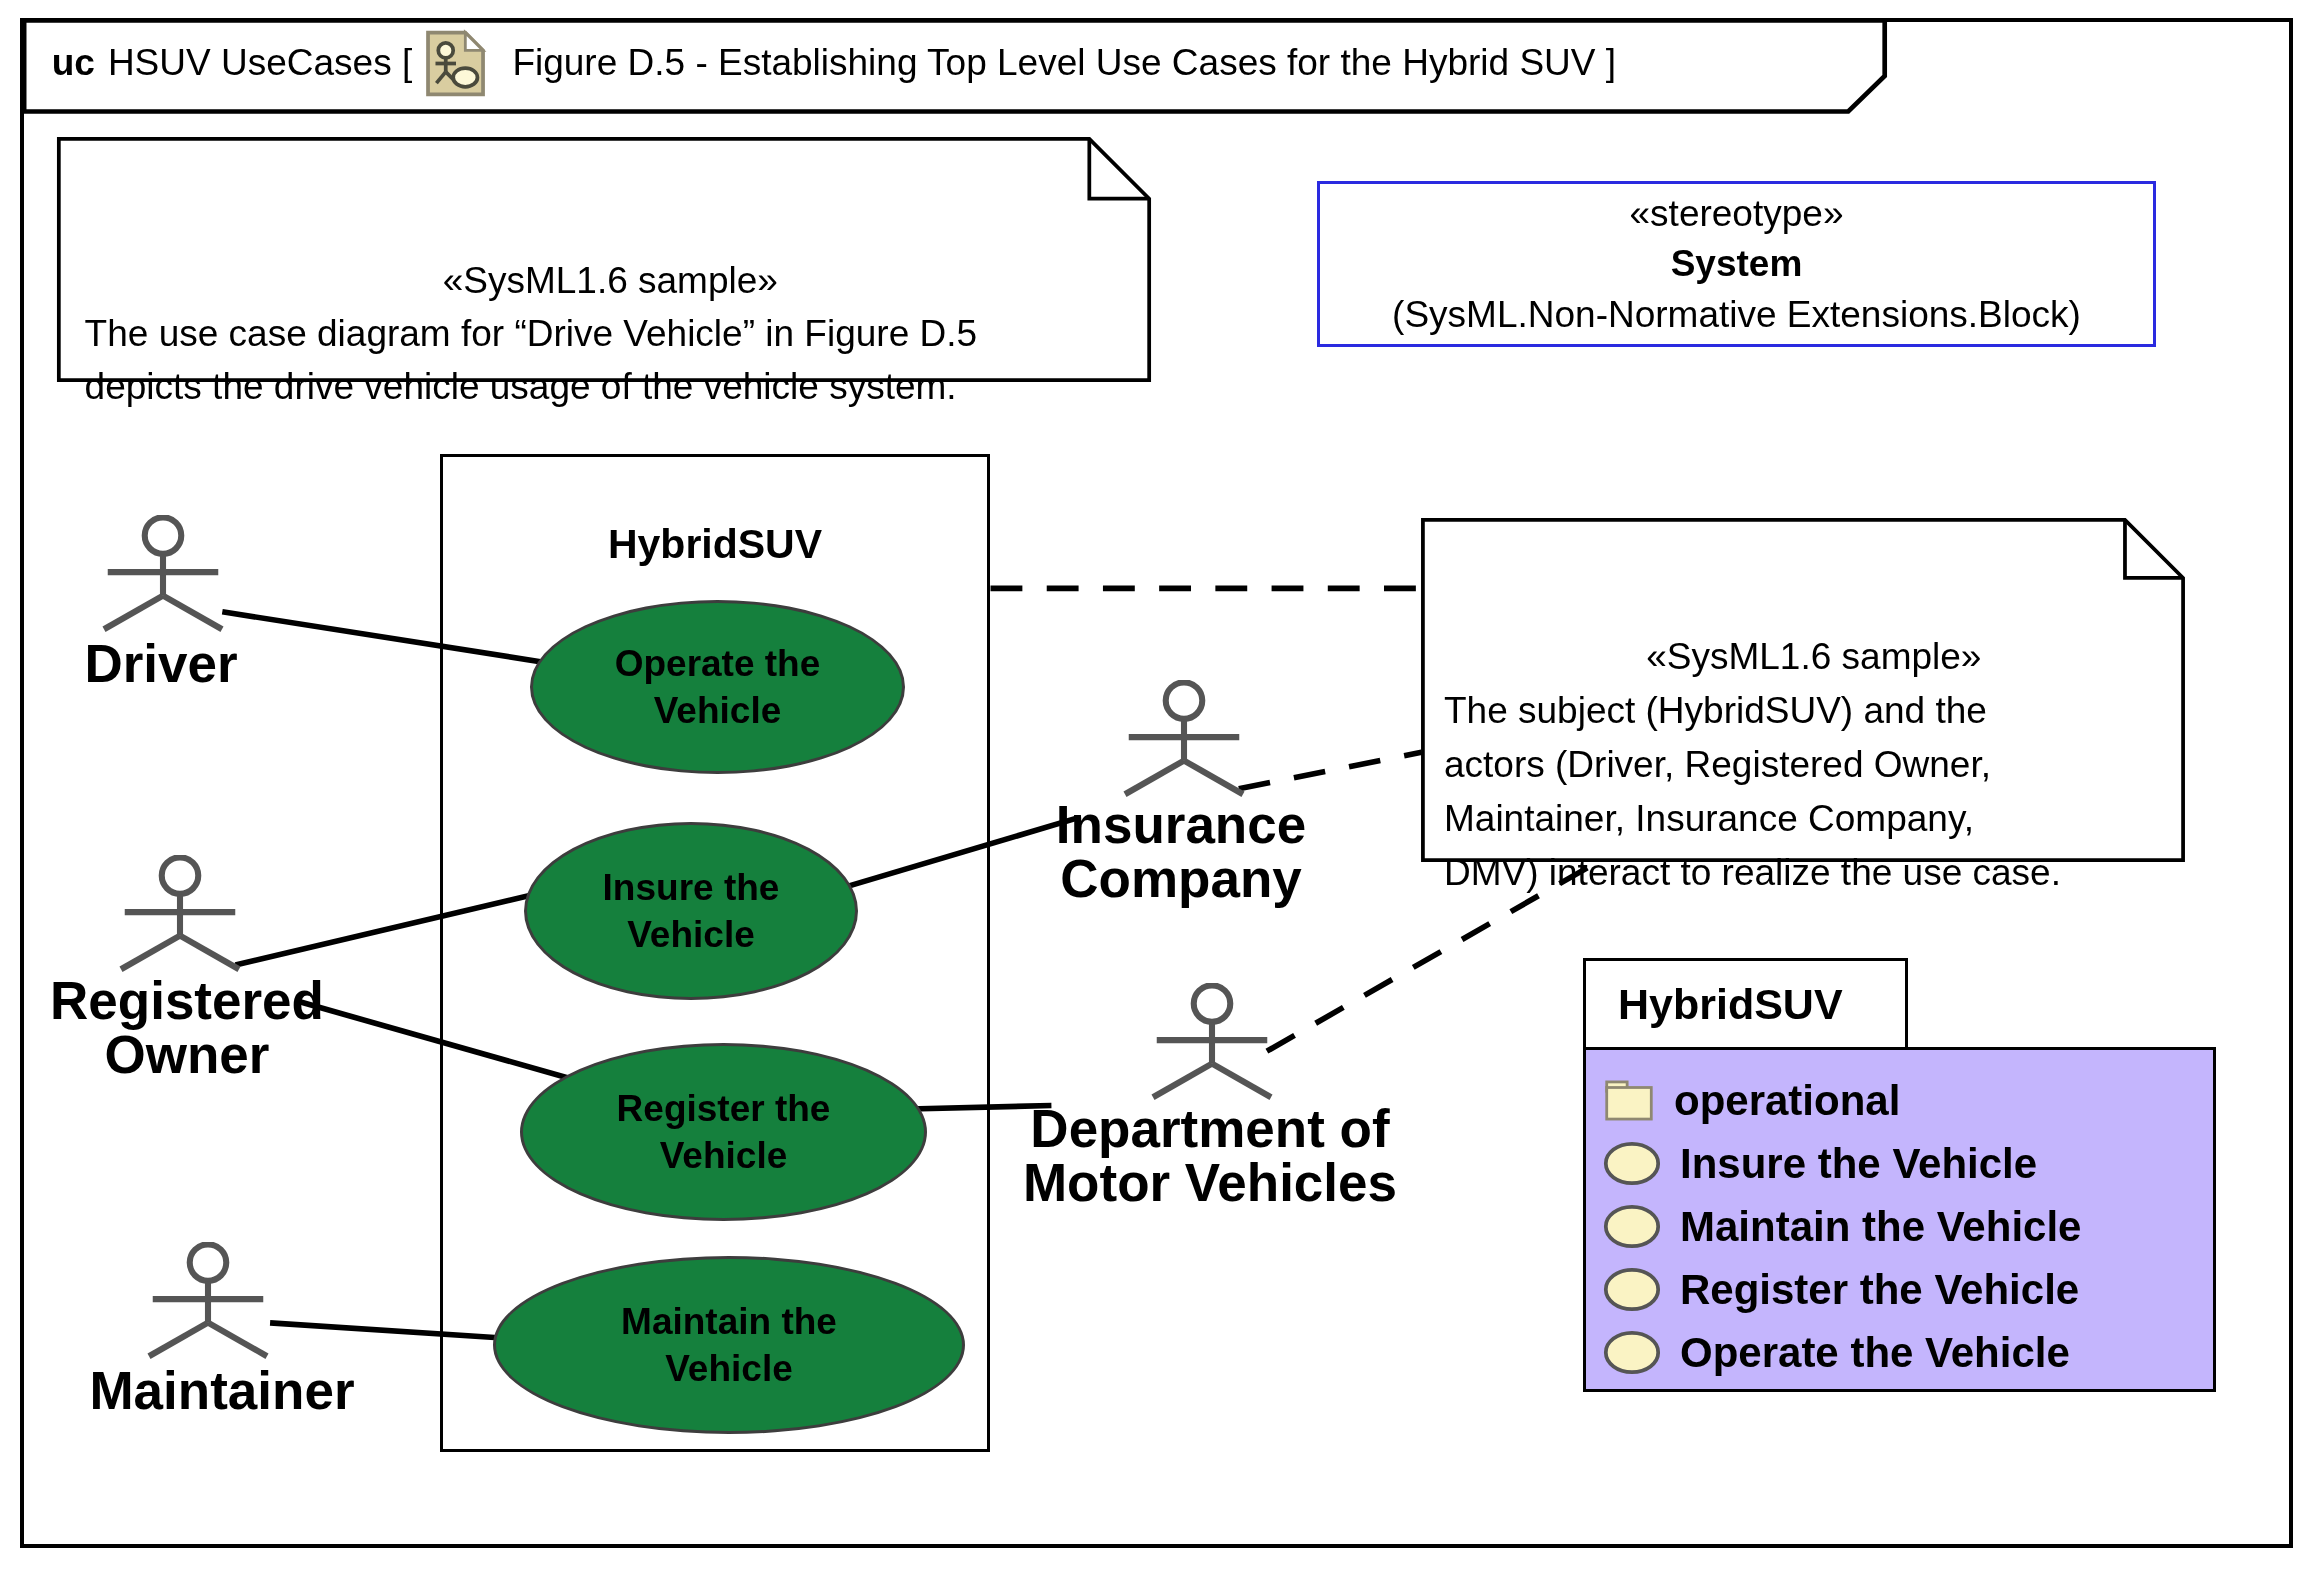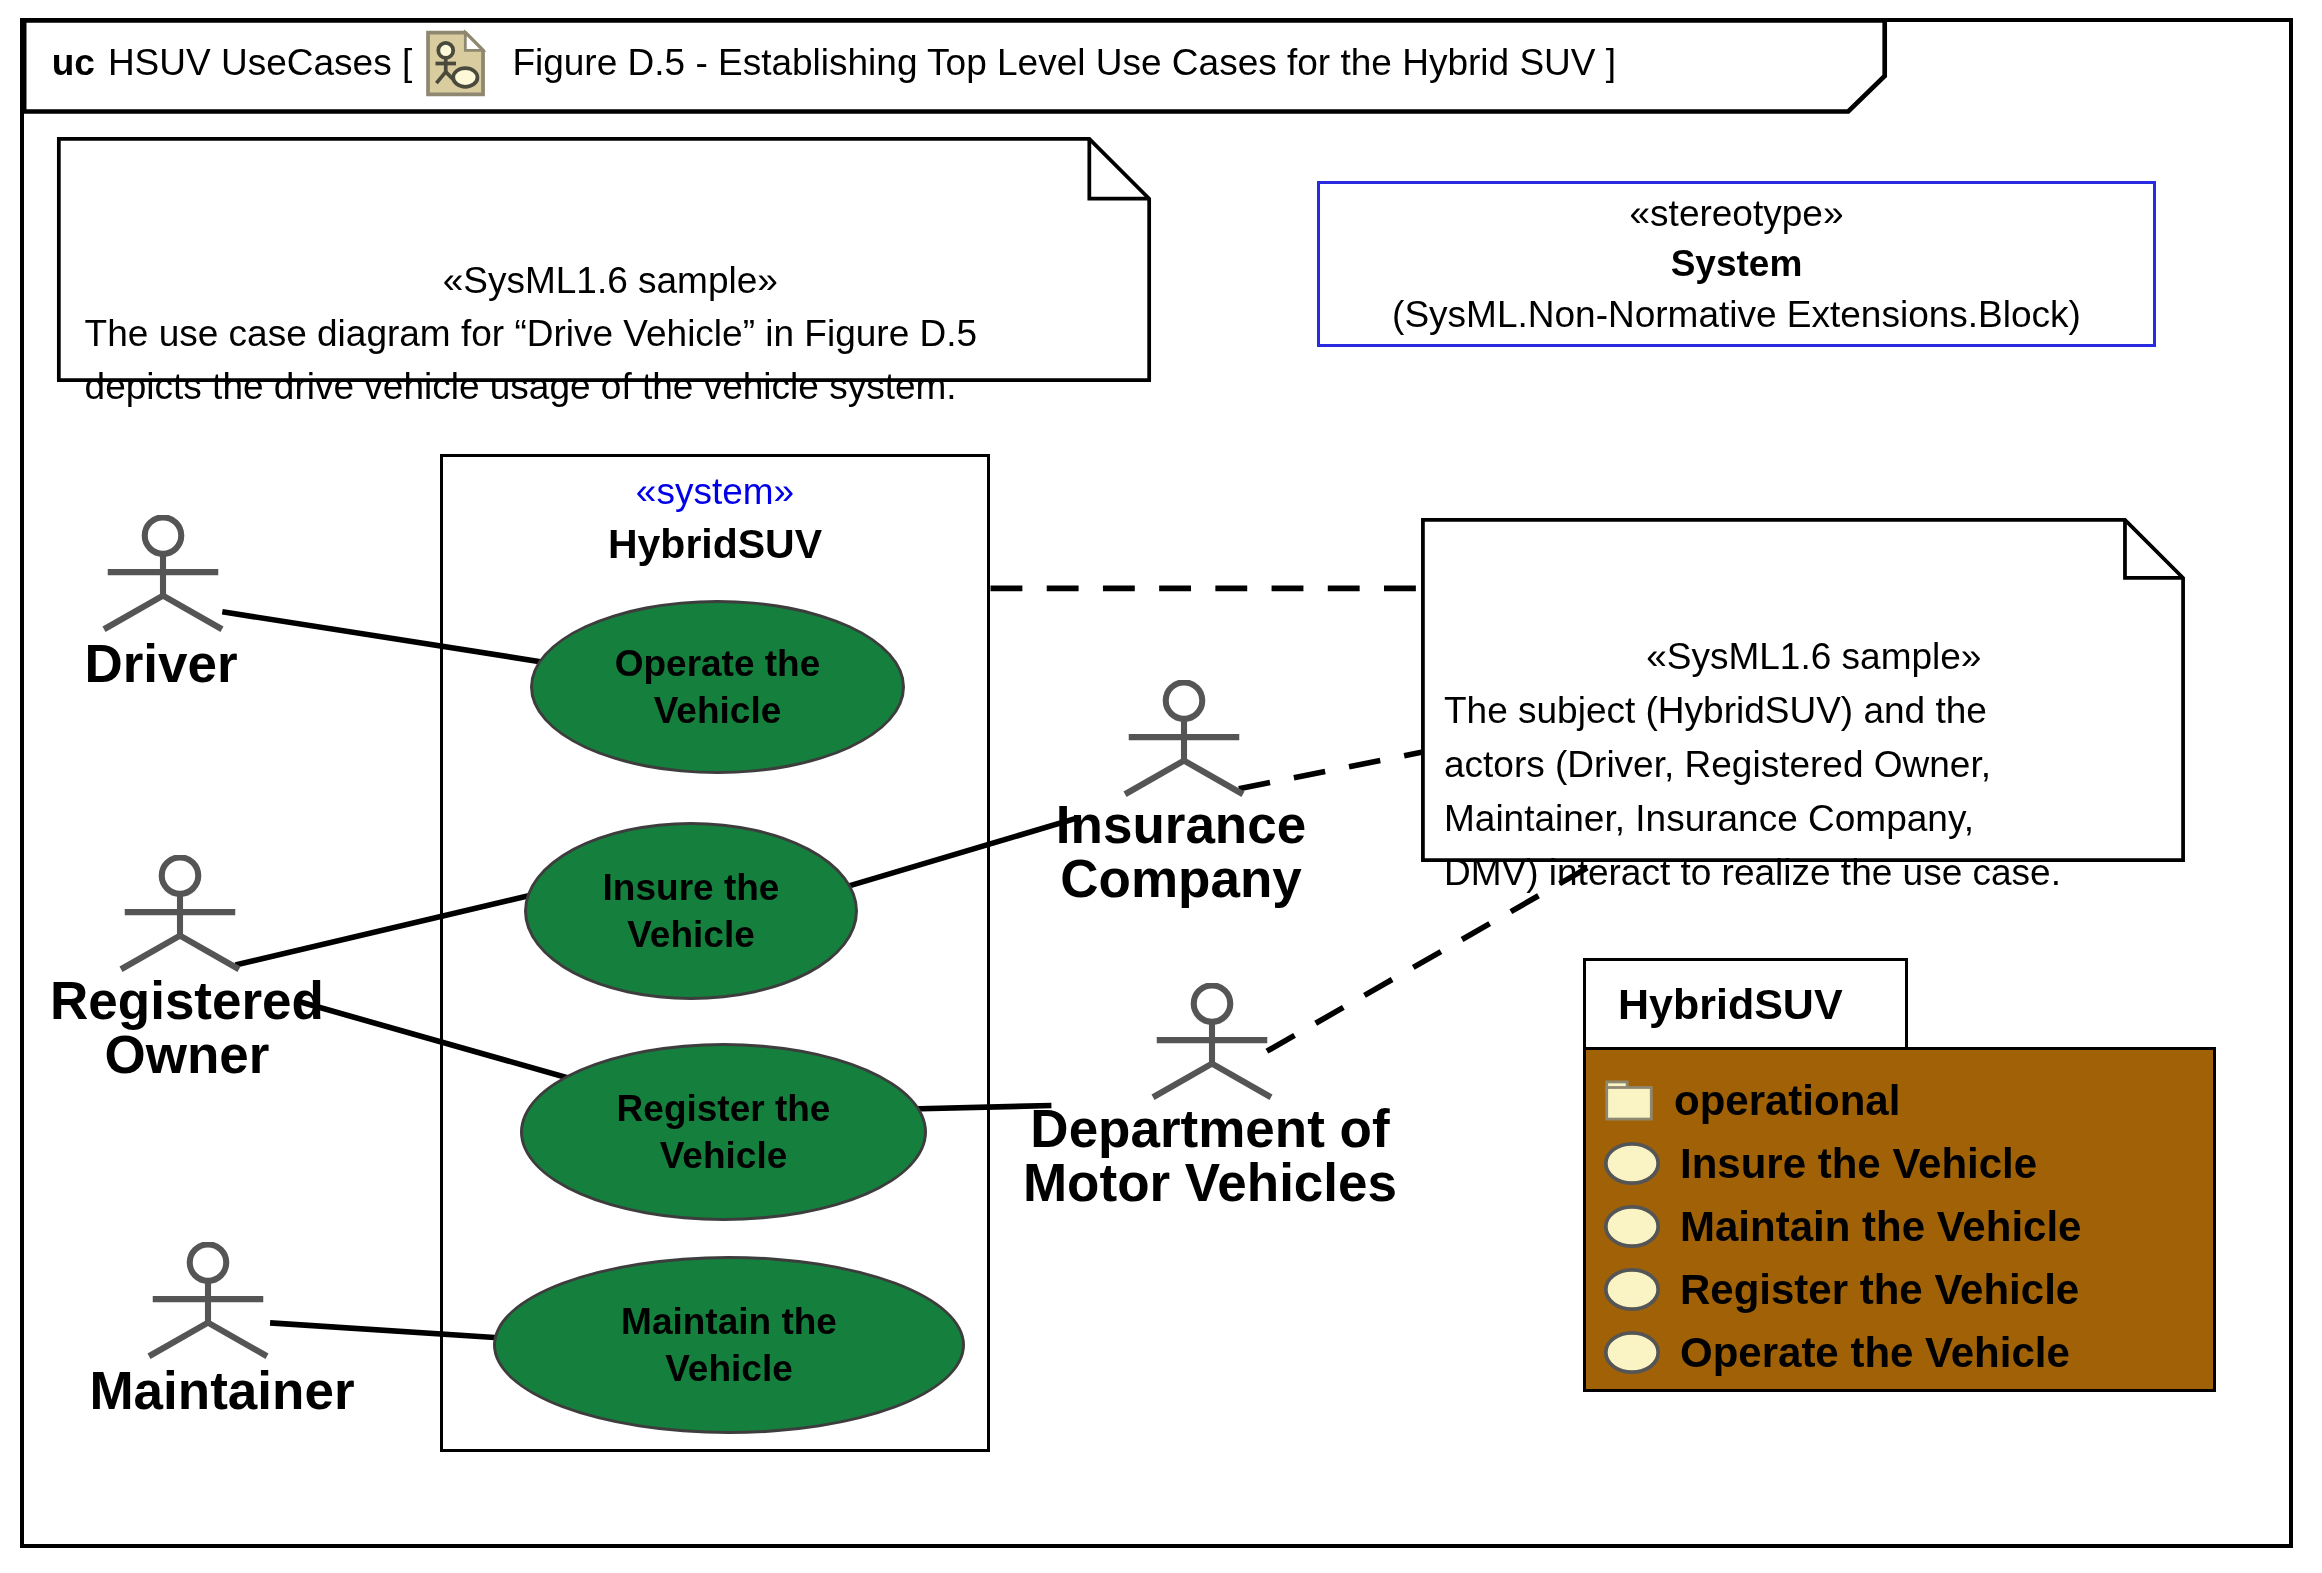--- a/index.html
+++ b/index.html
@@ -55,21 +55,21 @@
   
   .actor-label{
     font-size:53px;font-weight:bold;line-height:54px;text-align:center;white-space:nowrap;
     transform:translateX(-50%);z-index:3;
   }
 
   
   #pkg-tab{left:1583px;top:958px;width:325px;height:92px;border:3.7px solid #000;box-sizing:border-box;background:#fff;
     display:flex;align-items:center;z-index:2;}
   #pkg-tab span{font-size:43px;font-weight:bold;margin-left:32px;}
-  #pkg-body{left:1583px;top:1047px;width:633px;height:345px;border:3.7px solid #000;box-sizing:border-box;background:#a16207;
+  #pkg-body{left:1583px;top:1047px;width:633px;height:345px;border:3.7px solid #000;box-sizing:border-box;background:#c4b5fd;
     padding:19px 0 0 17px;z-index:1;}
   .pkg-row{display:flex;align-items:center;height:63px;}
   .pkg-row .pkg-label{font-size:42px;font-weight:bold;margin-left:19px;white-space:nowrap;}
 
   #edges{left:0;top:0;z-index:1;}
   .node{z-index:2;}
 </style>
 </head>
 <body>
 
@@ -121,21 +121,20 @@
     </div>
   </div>
 
   <div id="stereo-box" class="abs node">
     <span>«stereotype»</span>
     <span class="b">System</span>
     <span>(SysML.Non-Normative Extensions.Block)</span>
   </div>
 
   <div id="boundary" class="abs"></div>
-  <div id="boundary-stereo" class="abs node">«system»</div>
   <div id="boundary-name" class="abs node">HybridSUV</div>
 
   <div id="uc-operate" class="abs usecase">
     <span>Operate the</span>
     <span>Vehicle</span>
   </div>
   <div id="uc-insure" class="abs usecase">
     <span>Insure the</span>
     <span>Vehicle</span>
   </div>

